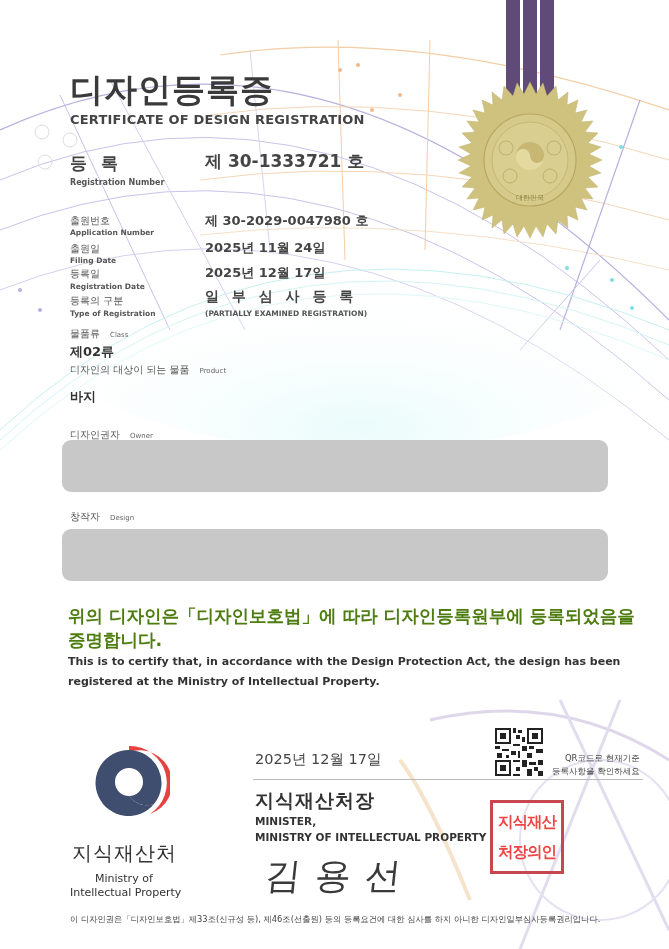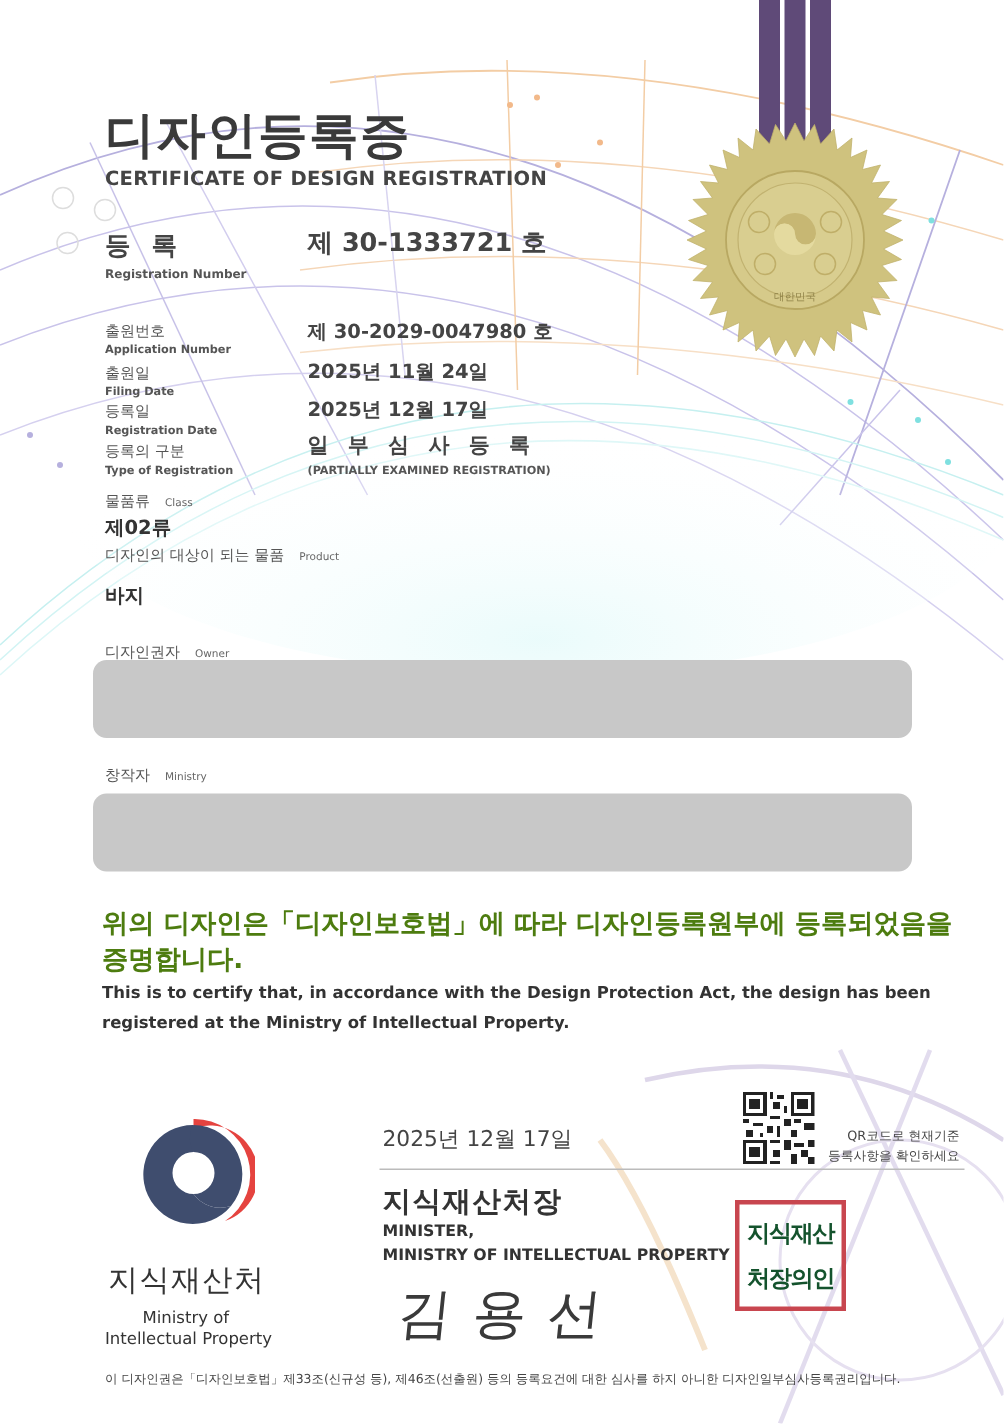--- a/index.html
+++ b/index.html
@@ -29,21 +29,21 @@
   .cert-en { left:68px; top:652px; font-size:11px; font-weight:bold; color:#333; line-height:20px; width:590px; }
   .issue-date { left:255px; top:750px; font-size:14.5px; color:#444; }
   .divider { left:253px; top:779px; width:390px; height:1px; background:#bbb; }
   .minister-ko { left:255px; top:788px; font-size:19px; font-weight:bold; color:#333; letter-spacing:1px; }
   .minister-en1 { left:255px; top:815px; font-size:10.5px; font-weight:bold; color:#333; }
   .minister-en2 { left:255px; top:831px; font-size:10.5px; font-weight:bold; color:#333;text-align:right; }
   .signature { left:265px; top:852px; font-size:36px; color:#3a3a3a; font-family:"DejaVu Serif", serif; letter-spacing:14px; transform:skewX(-6deg); }
   .qr-note { left:552px; top:752px; font-size:8.5px; color:#444; line-height:13px; text-align:right; }
   .seal-stamp { left:490px; top:800px; width:74px; height:74px; border:3px solid #c8464f; box-sizing:border-box; padding:3px;
     display:flex; flex-wrap:wrap; align-content:center; justify-content:center; }
-  .seal-stamp span { color:#14532d; font-size:15.5px; font-weight:bold; line-height:30px; letter-spacing:-1px; display:block; width:100%; text-align:center; }
+  .seal-stamp span { color:#ef4444; font-size:15.5px; font-weight:bold; line-height:30px; letter-spacing:-1px; display:block; width:100%; text-align:center; }
   .logo-ko { left:72px; top:840px; font-size:20px; color:#333; letter-spacing:1px; }
   .logo-en1 { left:95px; top:872px; font-size:11px; color:#333; }
   .logo-en2 { left:70px; top:886px; font-size:11px; color:#333;text-align:center; }
   .footnote { left:70px; top:914px; font-size:8.3px; color:#444; width:600px; white-space:nowrap; }
 </style>
 </head>
 <body>
 
 <svg class="bg" viewBox="0 0 669 949" xmlns="http://www.w3.org/2000/svg">
   <defs>
@@ -150,21 +150,21 @@
   <span>디자인의 대상이 되는 물품</span><span class="tiny-en">Product</span>
 </div>
 <div class="abs bold-val" style="left:70px; top:372px;margin-top:16px;">바지</div>
 
 <div class="abs small-lbl" style="left:70px; top:428px;">
   <span>디자인권자</span><span class="tiny-en">Owner</span>
 </div>
 <div class="abs redact" style="top:440px;"></div>
 
 <div class="abs small-lbl" style="left:70px; top:510px;">
-  <span>창작자</span><span class="tiny-en">Ministry</span>
+  <span>창작자</span><span class="tiny-en">Design</span>
 </div>
 <div class="abs redact" style="top:529px;"></div>
 
 <div class="abs cert-ko">위의 디자인은「디자인보호법」에 따라 디자인등록원부에 등록되었음을 증명합니다.</div>
 <div class="abs cert-en">This is to certify that, in accordance with the Design Protection Act, the design has been registered at the Ministry of Intellectual Property.</div>
 
 <svg class="abs" style="left:88px; top:742px; width:82px; height:82px;" viewBox="0 0 82 82" xmlns="http://www.w3.org/2000/svg">
   <path d="M41 4 A37 37 0 0 1 62 72 A30 30 0 0 0 41 10 Z" fill="#e5433f"></path>
   <path d="M41 8 A33 33 0 1 0 66 62 A22 22 0 0 1 41 54 A14 14 0 0 1 41 26 A18 18 0 0 0 41 8 Z" fill="#3f4d6e"></path>
   <path d="M41 8 A33 33 0 0 1 66 62 A22 22 0 0 1 41 54 A14 14 0 0 0 41 26 A18 18 0 0 1 41 8 Z" fill="#3f4d6e"></path>

